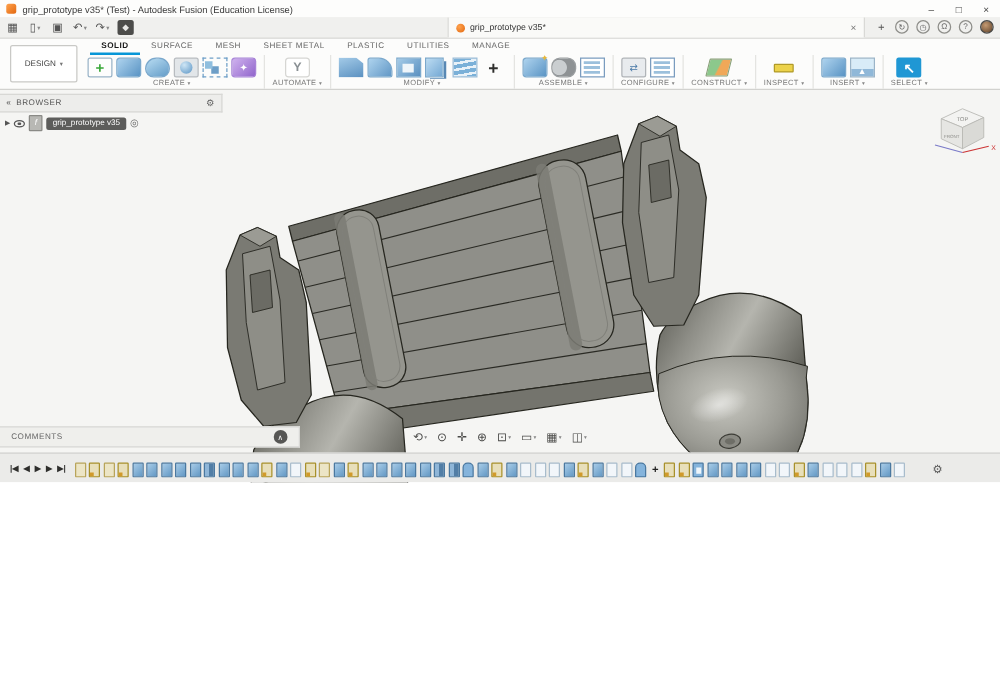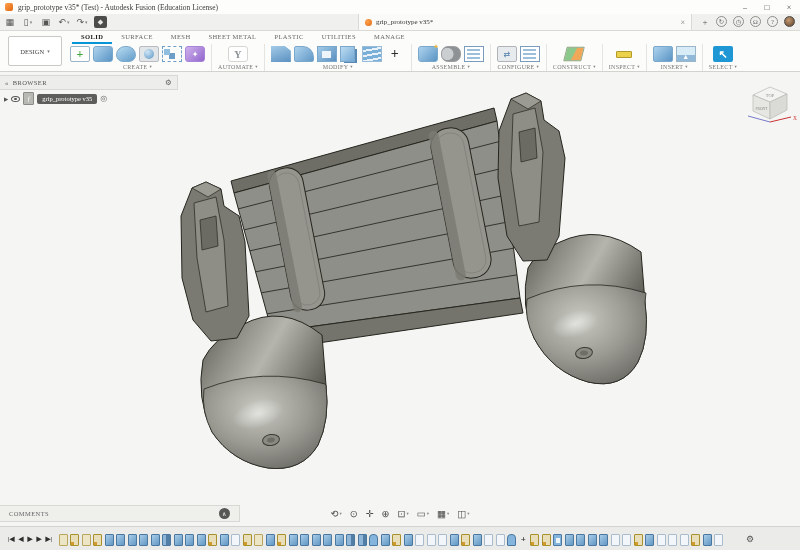--- a/index.html
+++ b/index.html
@@ -1,16 +1,16 @@
 <!DOCTYPE html>
 <html><head>
 <meta charset="utf-8">
 <style>
   html,body{margin:0;padding:0;background:#fff}
-  #app{position:relative;width:800px;height:550px;overflow:hidden;font-family:Liberation Serif, serif;user-select:none;background:#fff}
+  #app{position:relative;width:800px;height:386px;overflow:hidden;font-family:Liberation Sans, sans-serif;user-select:none;background:#fff}
 
   
   .titlebar{position:absolute;top:0;left:0;right:0;height:14px;background:#fdfdfc;border-bottom:1px solid #e8e8e5;display:flex;align-items:center;font-size:7.5px;color:#3a3a3a;z-index:12}
   .app-logo{width:8px;height:8px;border-radius:2px;margin:0 5px;background:linear-gradient(135deg,#ffa24d,#e2670f)}
   .win-controls{margin-left:auto;display:flex}
   .win-btn{width:22px;height:14px;display:flex;align-items:center;justify-content:center;font-size:8px;color:#444}
 
   
   .qat{position:absolute;top:14px;left:0;right:0;height:16px;background:#f0f0ee;border-bottom:1px solid #d9d9d6;z-index:12}
   .qat-icons{position:absolute;left:4px;top:0;height:16px;display:flex;align-items:center;gap:6px}

